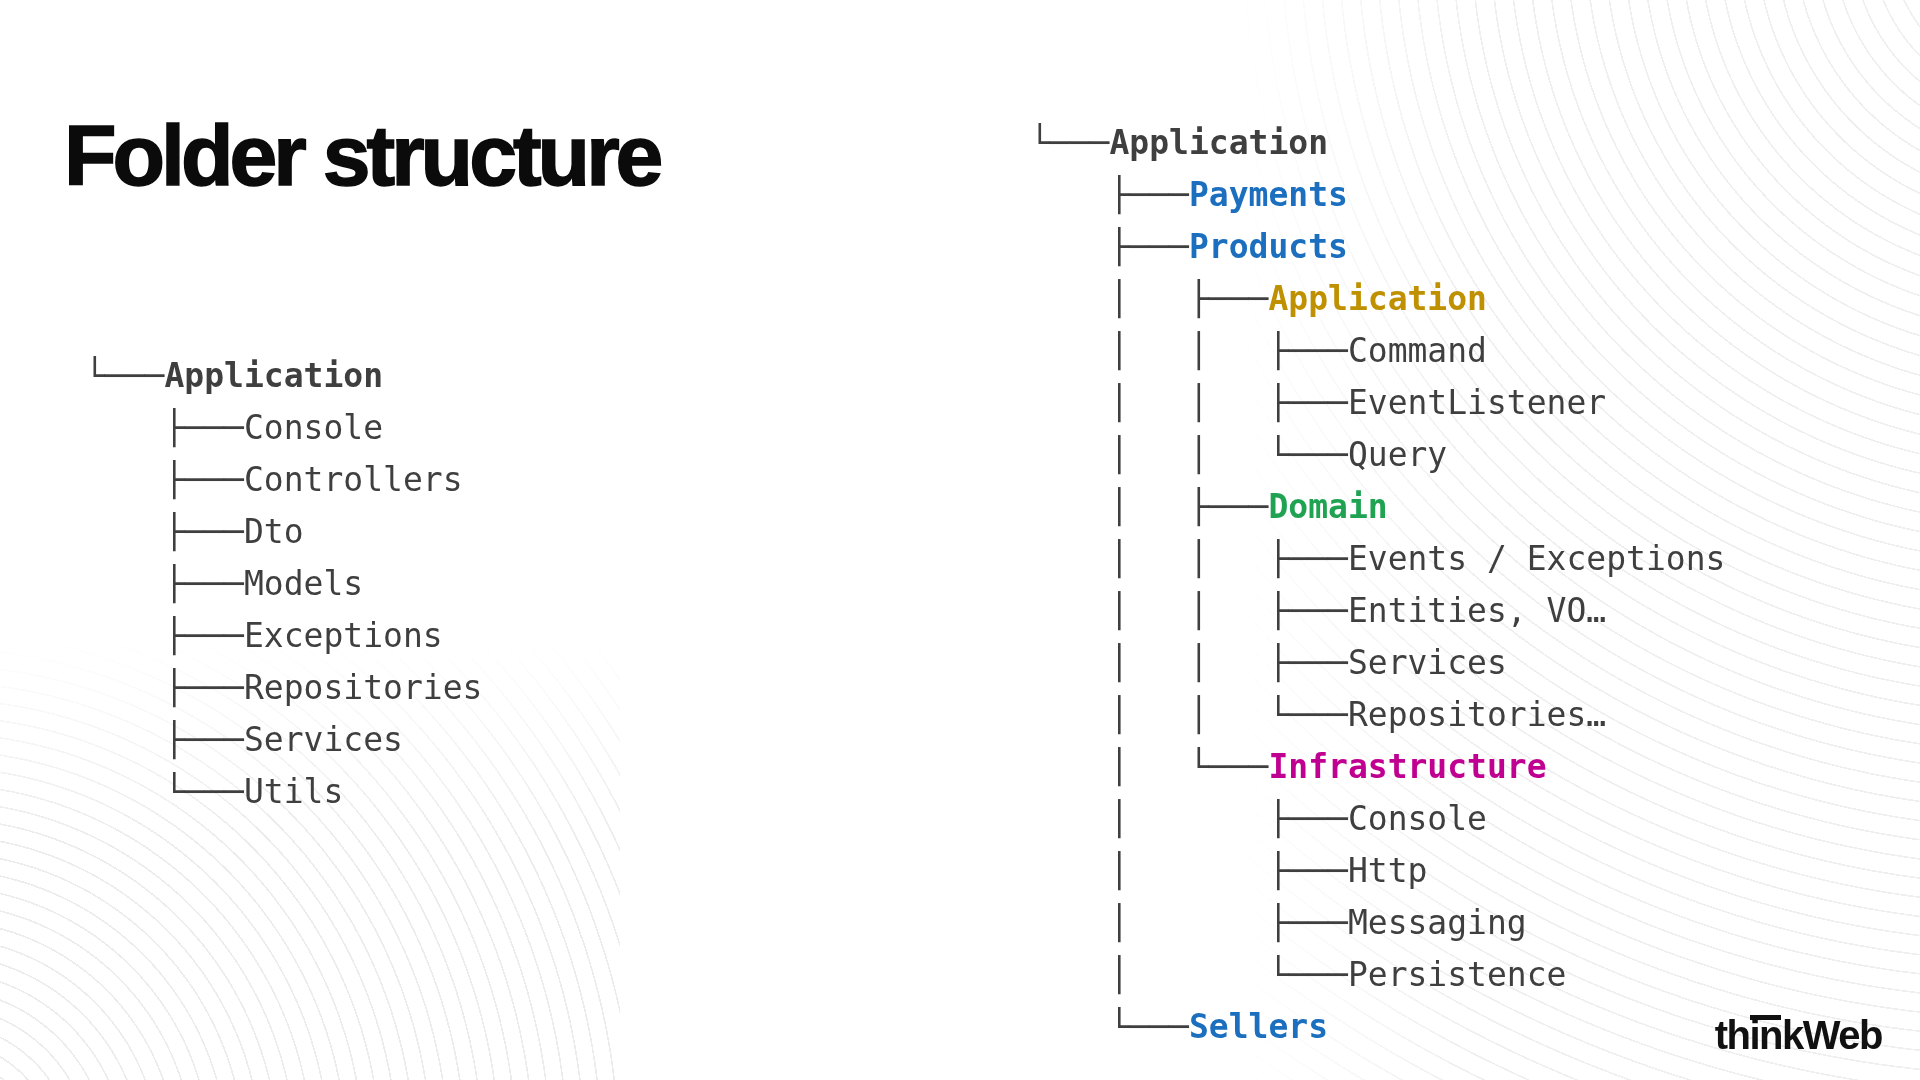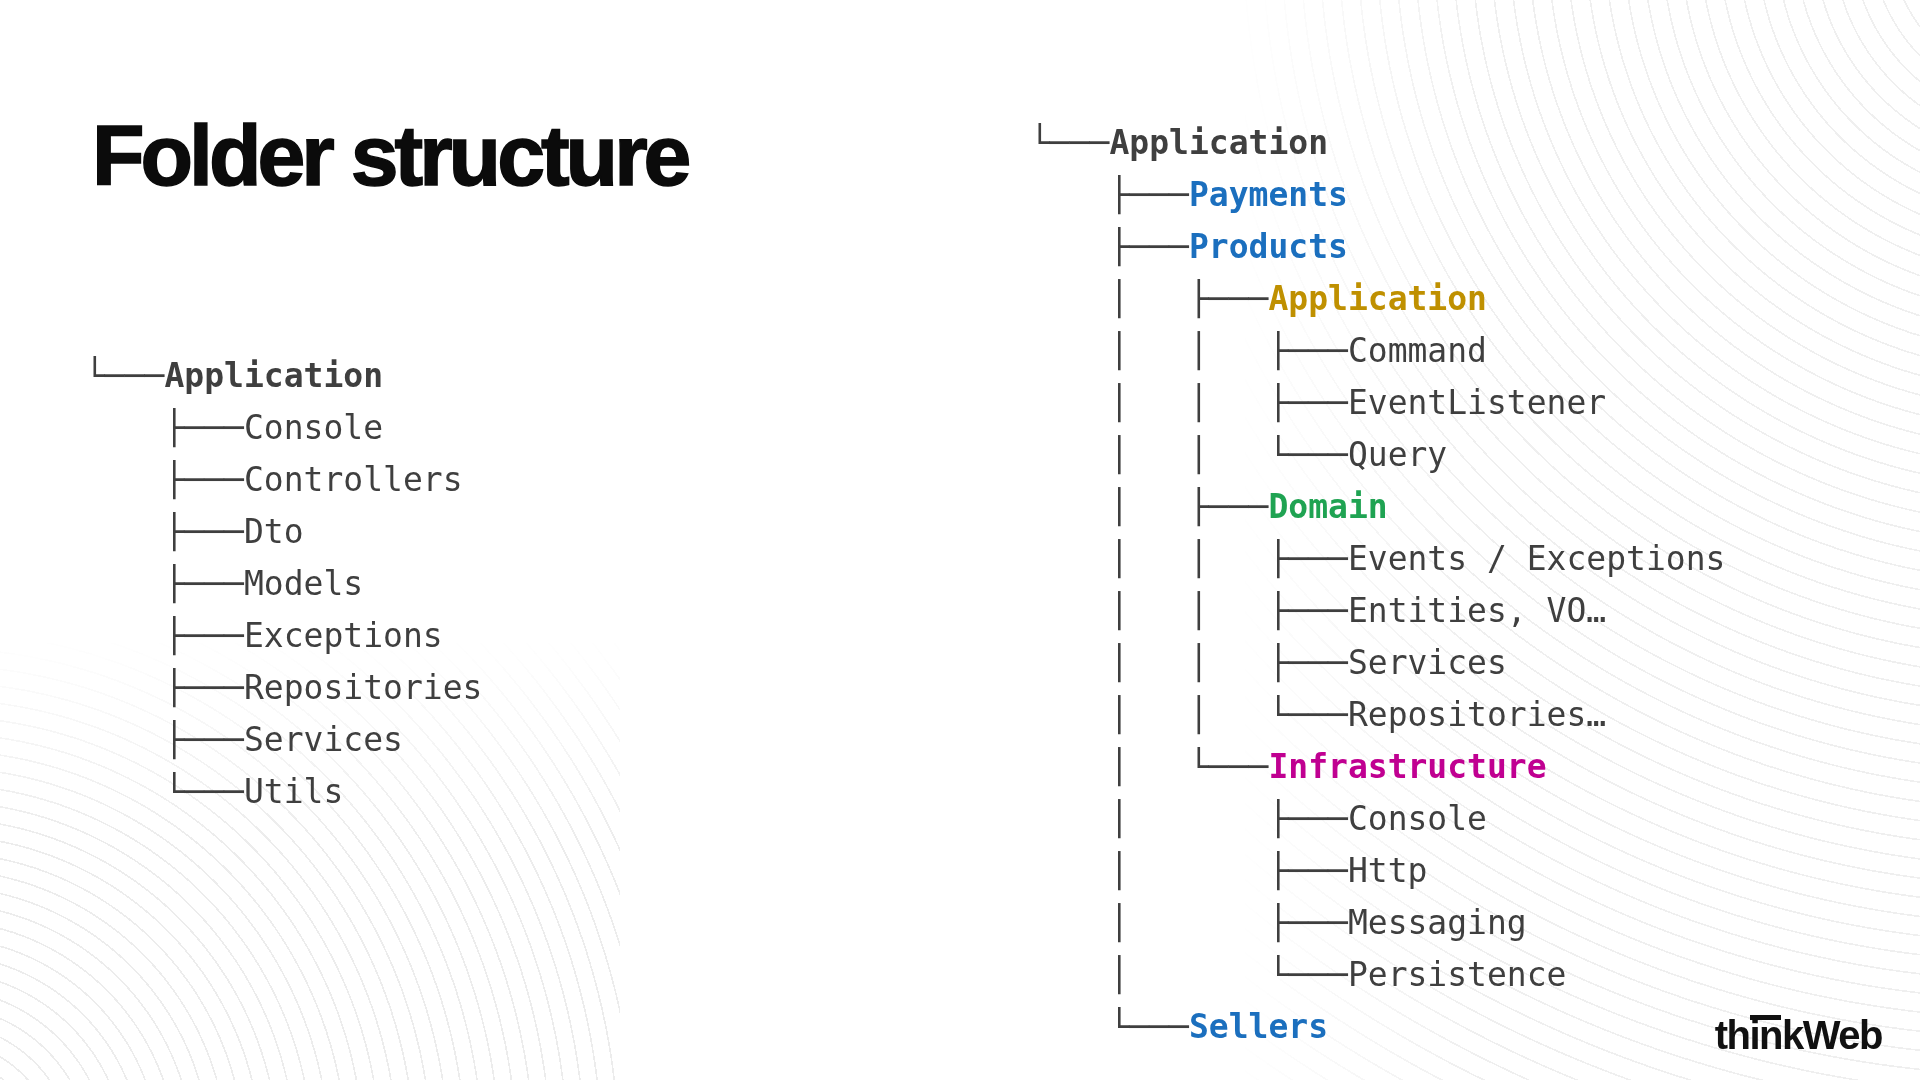--- a/index.html
+++ b/index.html
@@ -22,21 +22,21 @@
   }
   .bg-bottom-left{
     left:0;bottom:0;width:620px;height:440px;
     background:repeating-radial-gradient(1000px circle at -10% 118%,
       rgba(70,70,70,.10) 0 1.6px, transparent 1.6px 17px);
     -webkit-mask-image:linear-gradient(to top,#000 55%,transparent 100%);
     mask-image:linear-gradient(to top,#000 55%,transparent 100%);
   }
 
   .slide-title{
-    position:absolute;left:92px;top:48px;
+    position:absolute;left:64px;top:48px;
     font-size:86px;font-weight:700;letter-spacing:-4px;
     color:#0b0b0b;-webkit-text-stroke:1.5px #0b0b0b;
   }
 
   .tree{
     position:absolute;
     font-family:"DejaVu Sans Mono", monospace;
     font-size:33px;line-height:52px;
     color:#3f3f3f;
     white-space:pre;

